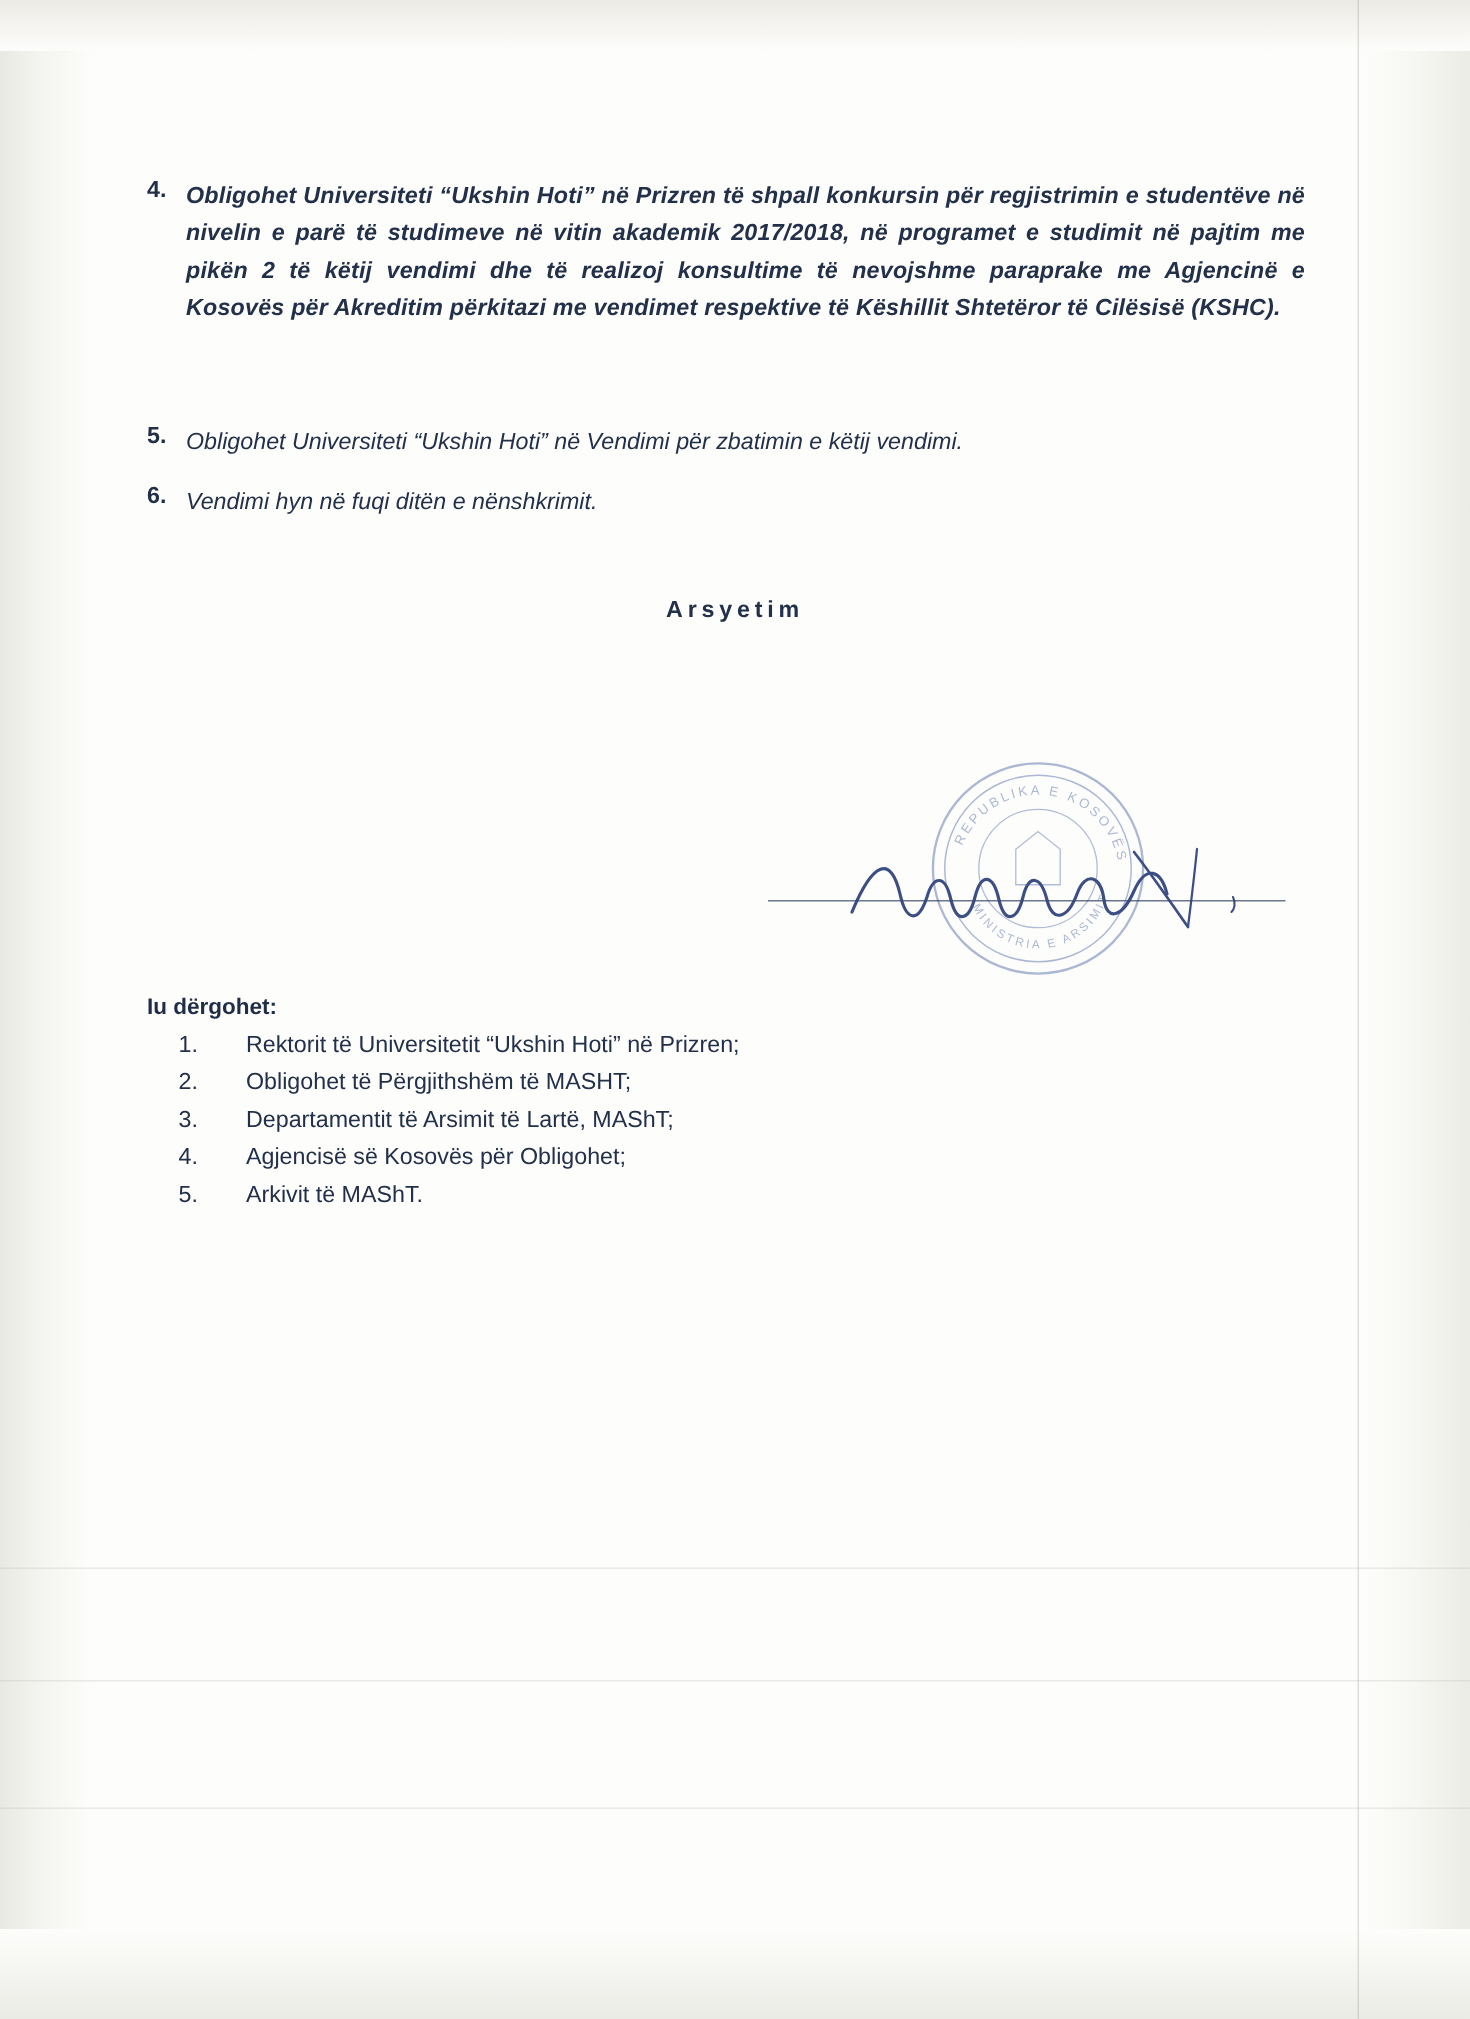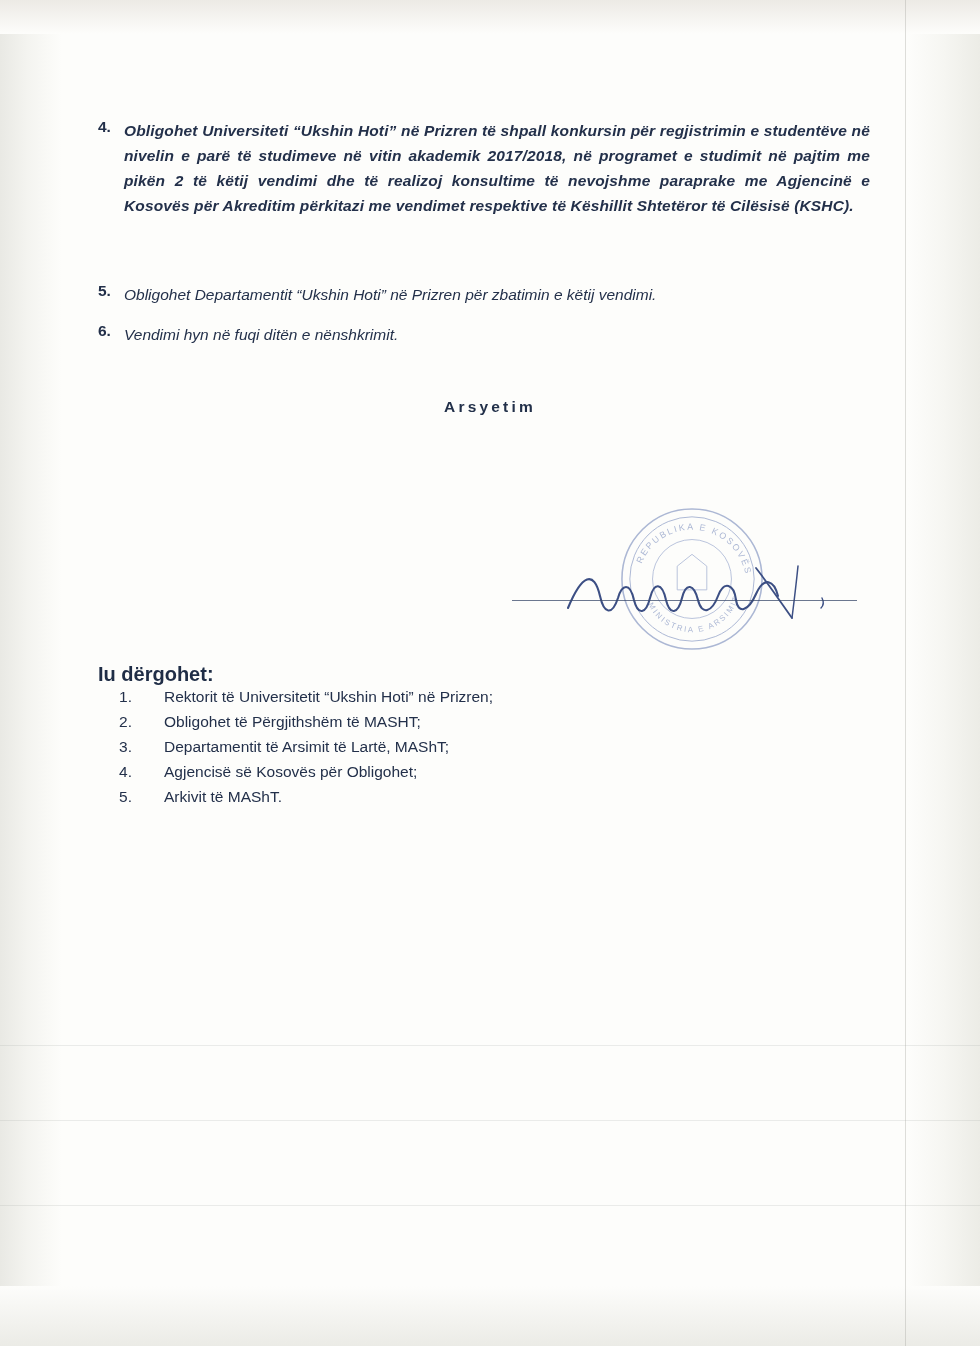--- a/index.html
+++ b/index.html
@@ -147,21 +147,21 @@
     width: 148px;
     height: 148px;
     pointer-events: none;
     opacity: .55;
   }
   .dergohet-title {
     position: absolute;
     top: 663px;
     left: 98px;
     font-weight: bold;
-    font-size: 20px;
+    font-size: 15px;
     color: #1f2d46;
   }
   .dergohet-list {
     position: absolute;
     top: 688px;
     left: 98px;
     width: 700px;
   }
   .dergohet-item {
     display: flex;
@@ -203,21 +203,21 @@
 
   <div class="content">
 
     <div class="clause" id="clause-4">
       <div class="clause-num">4.</div>
       <div class="clause-body">Obligohet Universiteti “Ukshin Hoti” në Prizren të shpall konkursin për regjistrimin e studentëve në nivelin e parë të studimeve në vitin akademik 2017/2018, në programet e studimit në pajtim me pikën 2 të këtij vendimi dhe të realizoj konsultime të nevojshme paraprake me Agjencinë e Kosovës për Akreditim përkitazi me vendimet respektive të Këshillit Shtetëror të Cilësisë (KSHC).</div>
     </div>
 
     <div class="clause" id="clause-5">
       <div class="clause-num">5.</div>
-      <div class="clause-body">Obligohet Departamentit “Ukshin Hoti” në Prizren për zbatimin e këtij vendimi.</div>
+      <div class="clause-body">Obligohet Universiteti “Ukshin Hoti” në Vendimi për zbatimin e këtij vendimi.</div>
     </div>
 
     <div class="clause" id="clause-6">
       <div class="clause-num">6.</div>
       <div class="clause-body">Vendimi hyn në fuqi ditën e nënshkrimit.</div>
     </div>
 
     <div class="heading-arsyetim">Arsyetim</div>
 
 

